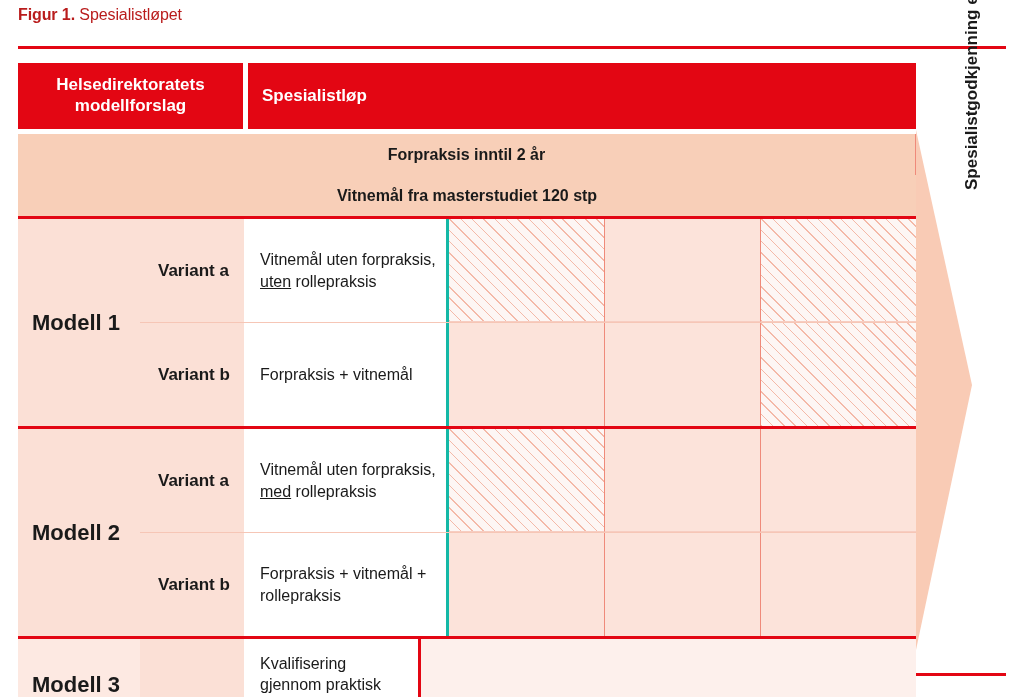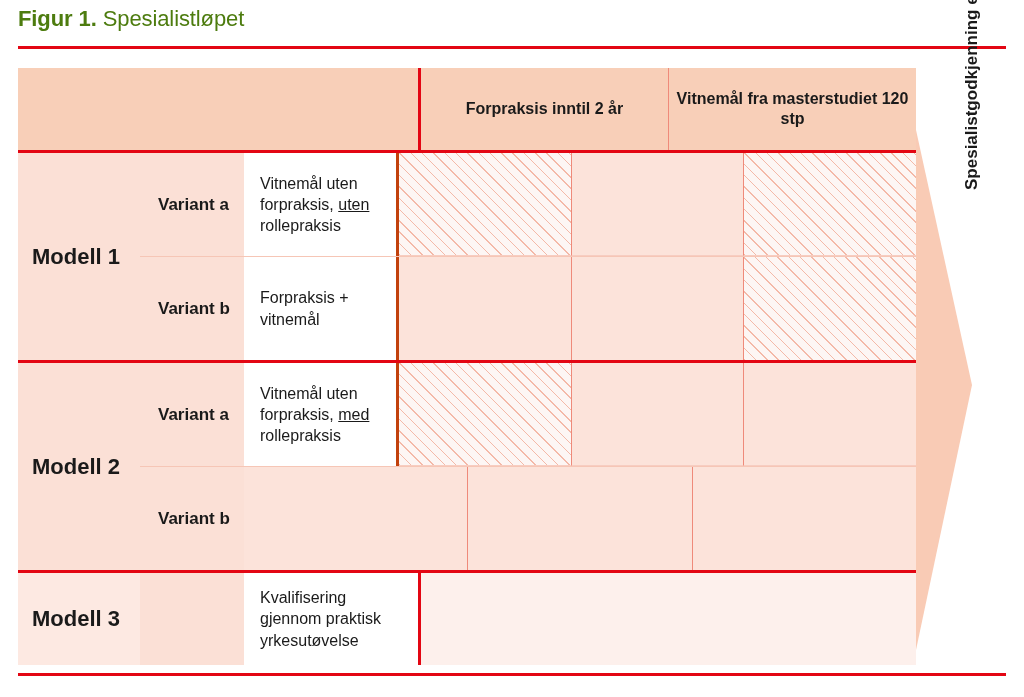--- a/index.html
+++ b/index.html
@@ -18,22 +18,22 @@
     position: relative;
     width: 1024px;
     height: 697px;
   }
 
   
   .figure-title {
     position: absolute;
     left: 18px;
     top: 6px;
-    font-size: 22px;
-    color: #4d7c0f;
+    font-size: 16px;
+    color: #b91c1c;
     letter-spacing: -0.1px;
     white-space: nowrap;
   }
   .figure-title .label {
     font-weight: bold;
   }
   .figure-title .subject {
     font-weight: normal;
   }
 
@@ -120,20 +120,21 @@
   .band-gap {
     height: 5px;
     background: #ffffff;
   }
 
   
   .subhdr-row {
     display: flex;
     height: 82px;
     background: #f8cfb8;
+    flex-direction: column;
   }
   .subhdr-spacer {
     width: 403px;
     background: #f8cfb8;
     border-right: 3px solid #e30613;
     box-sizing: border-box;
   }
   .subhdr-col {
     flex: 1;
     display: flex;
@@ -194,30 +195,30 @@
     display: flex;
     align-items: center;
     justify-content: flex-start;
     padding-left: 18px;
     box-sizing: border-box;
     font-size: 17px;
     font-weight: bold;
     color: #1a1a1a;
   }
   .variant-desc {
-    width: 155px;
+    width: 205px;
     background: #ffffff;
     display: flex;
     align-items: center;
     padding: 0 10px 0 16px;
     box-sizing: border-box;
     font-size: 16px;
     color: #1a1a1a;
     line-height: 1.33;
-    border-right: 3px solid #c2410c;
+    border-right: 3px solid #14b8a6;
   }
   .variant-desc u {
     text-decoration: underline;
   }
   .cells {
     flex: 1;
     display: flex;
   }
   .cell {
     flex: 1;
@@ -282,20 +283,25 @@
   <div class="rule-top"></div>
   <div class="rule-bottom"></div>
 
   <svg class="flow-arrow" viewBox="0 0 125 525" preserveAspectRatio="none">
     <polygon points="0,0 56,0 112,255 56,520 0,520" fill="#f9cbb5"></polygon>
   </svg>
   <div class="arrow-label">Spesialistgodkjenning etter søknad</div>
 
   <div class="grid">
 
+    <div class="hdr-band">
+      <div class="hdr-cell hdr-models">Helsedirektoratets modellforslag</div>
+      <div class="hdr-gap"></div>
+      <div class="hdr-cell hdr-track">Spesialistløp</div>
+    </div>
     <div class="band-gap"></div>
 
     <div class="subhdr-row">
       <div class="subhdr-spacer"></div>
       <div class="subhdr-col">Forpraksis inntil 2 år</div>
       <div class="subhdr-col">Vitnemål fra masterstudiet 120 stp</div>
     </div>
     <div class="divider-strong"></div>
 
     <div class="model-block">
@@ -341,20 +347,23 @@
             </div>
           <div class="cells">
             <div class="cell hatch"></div>
             <div class="cell"></div>
             <div class="cell"></div>
           </div>
         </div>
 
         <div class="variant-row inner-sep">
           <div class="variant-tag">Variant b</div>
+          <div class="variant-desc">
+              <span><span>Forpraksis + vitnemål + rollepraksis</span></span>
+            </div>
           <div class="cells">
             <div class="cell last-in-block"></div>
             <div class="cell last-in-block"></div>
             <div class="cell last-in-block"></div>
           </div>
         </div>
 
       </div>
     </div>
     <div class="divider-strong"></div>

